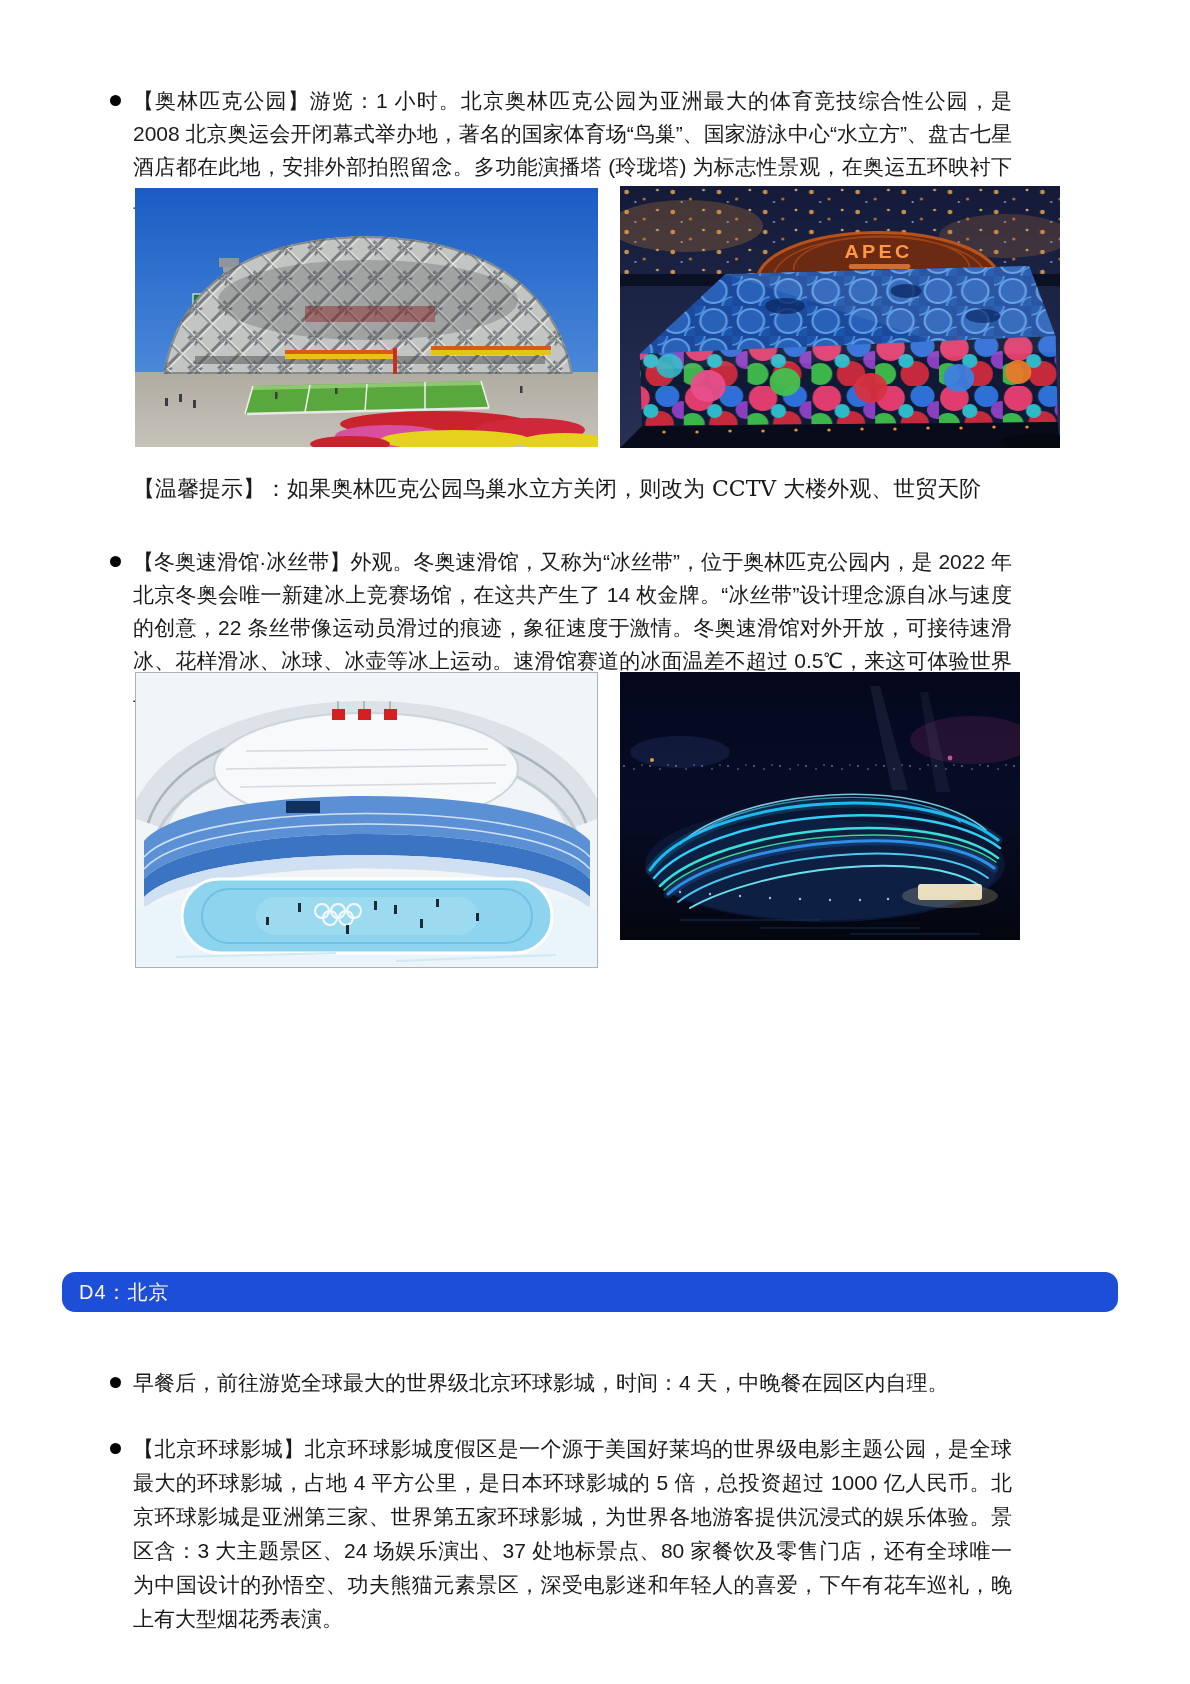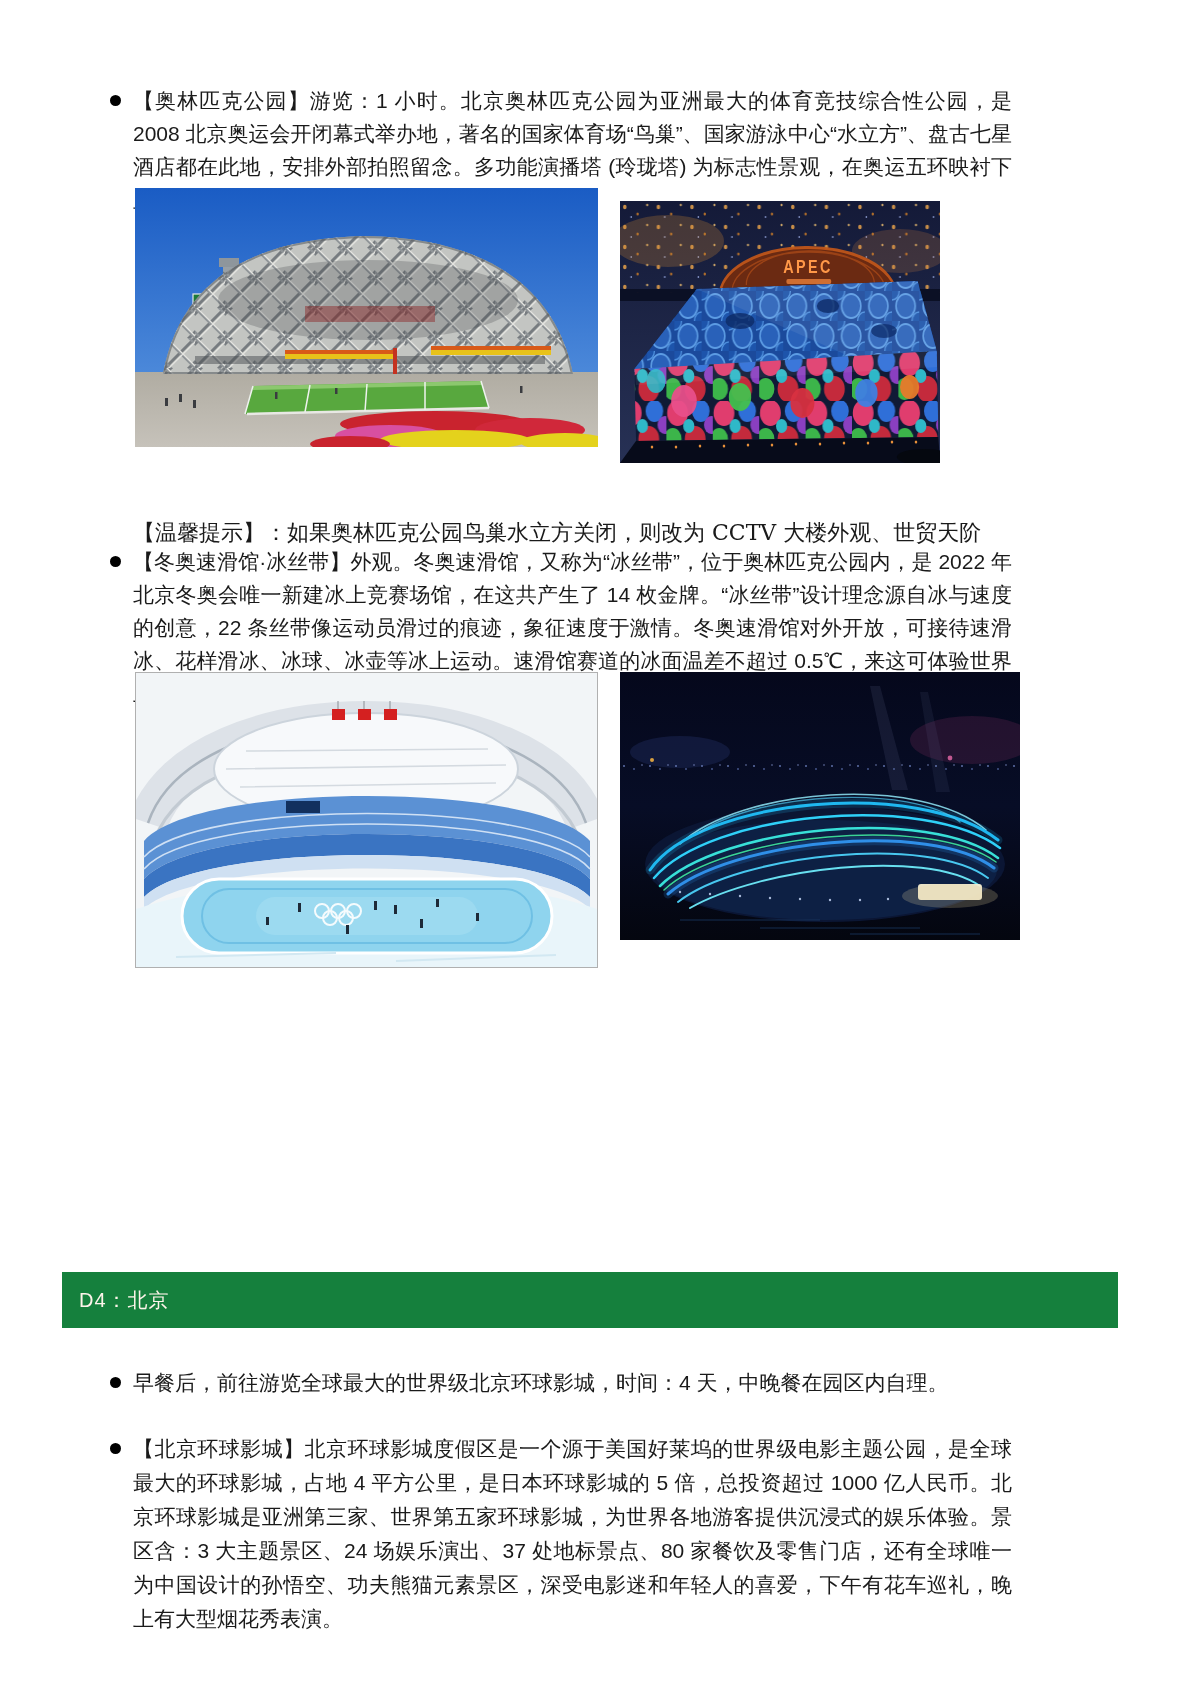--- a/index.html
+++ b/index.html
@@ -95,21 +95,21 @@
         <ellipse cx="300" cy="236" rx="95" ry="13" fill="#c9232e"></ellipse>
         <ellipse cx="395" cy="242" rx="55" ry="12" fill="#d0283a"></ellipse>
         <ellipse cx="255" cy="248" rx="55" ry="11" fill="#d84fa0"></ellipse>
         <ellipse cx="320" cy="252" rx="75" ry="10" fill="#e4d21c"></ellipse>
         <ellipse cx="430" cy="254" rx="45" ry="9" fill="#e4d21c"></ellipse>
         <ellipse cx="215" cy="256" rx="40" ry="8" fill="#c9232e"></ellipse>
       </g>
     </svg>
   </figure>
 
-  <figure class="abs" style="left:620px;top:186px;width:320px;height:262px;margin-top:15px;">
+  <figure class="abs" style="left:620px;top:186px;width:440px;height:262px;">
     <svg class="photo" viewBox="0 0 400 262" preserveAspectRatio="none">
       <defs>
         <linearGradient id="night1" x1="0" y1="0" x2="0" y2="1">
           <stop offset="0" stop-color="#141a38"></stop>
             <stop offset="1" stop-color="#273155"></stop>
         </linearGradient>
         <pattern id="bokeh" width="42" height="20" patternUnits="userSpaceOnUse">
           <circle cx="6" cy="6" r="2.2" fill="#e8a24a"></circle>
             <circle cx="22" cy="13" r="1.5" fill="#c87a28"></circle>
           <circle cx="34" cy="4" r="1.3" fill="#f0c070"></circle>
@@ -183,21 +183,21 @@
           <circle cx="250" cy="243" r="1.6"></circle>
           <circle cx="280" cy="242" r="1.6"></circle>
         <circle cx="310" cy="242" r="1.6"></circle>
           <circle cx="340" cy="241" r="1.6"></circle>
           <circle cx="370" cy="241" r="1.6"></circle>
       </g>
       <ellipse cx="380" cy="256" rx="34" ry="8" fill="#05080f"></ellipse>
     </svg>
   </figure>
 
-  <div class="abs tip" style="left:133px;top:474px;width:900px;margin-top:44px;">【温馨提示】：如果奥林匹克公园鸟巢水立方关闭，则改为 CCTV 大楼外观、世贸天阶</div>
+  <div class="abs tip" style="left:133px;top:474px;width:900px;">【温馨提示】：如果奥林匹克公园鸟巢水立方关闭，则改为 CCTV 大楼外观、世贸天阶</div>
 
   <div class="abs bullet-row" style="left:110px;top:545px;width:902px;">
     <span class="dot"></span>
     <p class="btxt">【冬奥速滑馆·冰丝带】外观。冬奥速滑馆，又称为“冰丝带”，位于奥林匹克公园内，是 2022 年北京冬奥会唯一新建冰上竞赛场馆，在这共产生了 14 枚金牌。“冰丝带”设计理念源自冰与速度的创意，22 条丝带像运动员滑过的痕迹，象征速度于激情。冬奥速滑馆对外开放，可接待速滑冰、花样滑冰、冰球、冰壶等冰上运动。速滑馆赛道的冰面温差不超过 0.5℃，来这可体验世界上“最快的冰”。</p>
   </div>
 
   <figure class="abs framed" style="left:135px;top:672px;width:463px;height:296px;">
     <svg class="photo" viewBox="0 0 461 294" preserveAspectRatio="none">
       <rect width="461" height="294" fill="#f2f5f7"></rect>
 
@@ -298,21 +298,21 @@
           <circle cx="180" cy="227" r="1.2"></circle>
           <circle cx="210" cy="228" r="1.2"></circle>
         <circle cx="240" cy="228" r="1.2"></circle>
           <circle cx="268" cy="227" r="1.2"></circle>
       </g>
       <path d="M60,248 L200,248 M140,256 L300,256 M230,262 L360,262" stroke="#1a3a66" stroke-width="1.6" opacity="0.5"></path>
     </svg>
   </figure>
 
 
-  <div class="abs secbar" style="left: 62px; top: 1272px; width: 1056px; height: 56px; background-color: #15803d;">
+  <div class="abs secbar" style="left: 62px; top: 1272px; width: 1056px; height: 40px; background-color: #1d4ed8; border-radius: 13px;">
     <span class="seclabel" style="color: rgb(253, 244, 234);">D4：北京</span>
   </div>
 
   <div class="abs bullet-row" style="left:110px;top:1366px;width:902px;">
     <span class="dot"></span>
     <p class="btxt">早餐后，前往游览全球最大的世界级北京环球影城，时间：4 天，中晚餐在园区内自理。</p>
   </div>
 
   <div class="abs bullet-row" style="left:110px;top:1432px;width:902px;">
     <span class="dot"></span>

